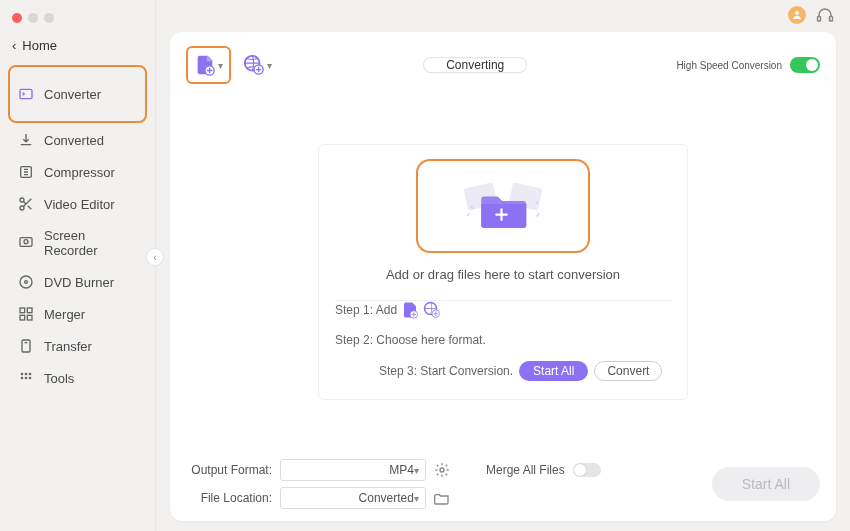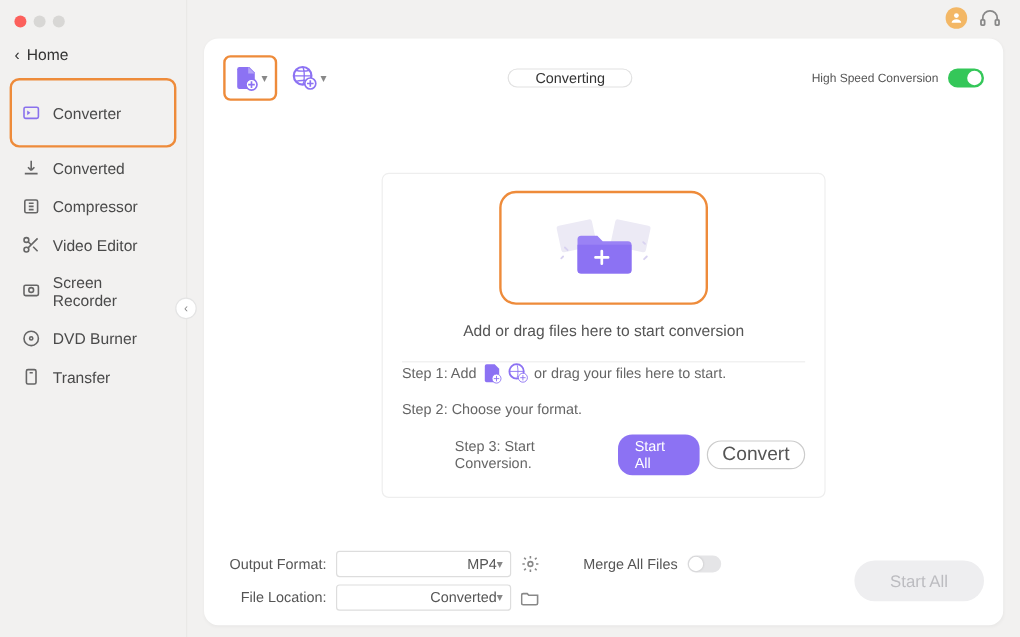--- a/index.html
+++ b/index.html
@@ -32,21 +32,21 @@
 .toggle::after { content: ""; position: absolute; right: 2px; top: 2px; width: 12px; height: 12px; background: #fff; border-radius: 50%; }
 .drop-area { border: 1px solid #eee; border-radius: 6px; margin: 60px auto 0 auto; width: 370px; padding: 14px 16px 18px 16px; display: flex; flex-direction: column; align-items: center; }
 .drop-visual { border: 2px solid #ee8b3a; border-radius: 14px; padding: 8px 40px; margin-bottom: 14px; cursor: pointer; }
 .folder-svg { width: 90px; height: 70px; }
 .drop-text { font-size: 13px; color: #555; margin-bottom: 18px; }
 .steps { border-top: 1px solid #eee; width: 100%; display: flex; flex-direction: column; gap: 14px; font-size: 12px; color: #666; }
 .step1 { display: flex; align-items: center; gap: 4px; }
 .step1 .mini-icon { width: 18px; height: 18px; }
 .step3 { display: flex; align-items: center; gap: 6px; margin-left: 44px; }
 .pill-primary { background: #8c72f3; color: #fff; border-radius: 12px; padding: 3px 14px; font-size: 12px; cursor: pointer; }
-.pill-secondary { background: #fff; border: 1px solid #ccc; border-radius: 12px; padding: 2px 12px; font-size: 16px; cursor: pointer; color: #555; }
+.pill-secondary { background: #fff; border: 1px solid #ccc; border-radius: 12px; padding: 2px 12px; font-size: 12px; cursor: pointer; color: #555; }
 .bottom-bar { display: flex; align-items: center; gap: 0; padding-top: 14px; font-size: 12px; margin-top: auto; }
 .bb-label { color: #555; width: 86px; text-align: right; }
 .bb-select { width: 146px; height: 22px; border: 1px solid #ddd; border-radius: 3px; font-size: 12px; padding: 0 6px; display: flex; align-items: center; justify-content: flex-end; cursor: pointer; color: #555; background: #fff; }
 .bb-icon { width: 16px; height: 16px; color: #888; cursor: pointer; }
 .merge-toggle { width: 28px; height: 14px; background: #e5e5e7; border-radius: 8px; position: relative; cursor: pointer; }
 .merge-toggle::after { content: ""; position: absolute; left: 1px; top: 1px; width: 12px; height: 12px; background: #fff; border-radius: 50%; box-shadow: 0 0 2px rgba(0,0,0,0.2); }
 .start-all-btn { margin-left: auto; background: #eeeef0; color: #bcbcc0; border-radius: 18px; padding: 9px 30px; font-size: 14px; font-weight: 500; cursor: pointer; }
 .collapse-handle { position: absolute; left: -10px; top: 248px; width: 18px; height: 18px; background: #fff; border: 1px solid #e4e4e4; border-radius: 50%; display: flex; align-items: center; justify-content: center; font-size: 10px; color: #888; cursor: pointer; }
 .bb-row { display: flex; align-items: center; gap: 8px; }
 .bb-col { display: flex; flex-direction: column; gap: 6px; }
@@ -115,25 +115,49 @@
         <svg viewBox="0 0 24 24" width="16" height="16" fill="none" stroke="#666" stroke-width="2">
             <circle cx="12" cy="12" r="9"></circle>
             <circle cx="12" cy="12" r="2"></circle>
           </svg>
       </span>
       <span>DVD Burner</span>
     </div>
     <div class="nav-item">
       <span class="nav-icon">
         <svg viewBox="0 0 24 24" width="16" height="16" fill="none" stroke="#666" stroke-width="2">
+            <rect x="3" y="3" width="7" height="7"></rect>
+            <rect x="14" y="3" width="7" height="7"></rect>
+            <rect x="3" y="14" width="7" height="7"></rect>
+            <rect x="14" y="14" width="7" height="7"></rect>
+          </svg>
+      </span>
+      <span>Merger</span>
+    </div>
+    <div class="nav-item">
+      <span class="nav-icon">
+        <svg viewBox="0 0 24 24" width="16" height="16" fill="none" stroke="#666" stroke-width="2">
             <rect x="6" y="3" width="12" height="18" rx="2"></rect>
             <path d="M10 7h4"></path>
           </svg>
       </span>
       <span>Transfer</span>
+    </div>
+    <div class="nav-item">
+      <span class="nav-icon">
+        <svg viewBox="0 0 24 24" width="16" height="16" fill="#666">
+            <circle cx="6" cy="6" r="2"></circle>
+            <circle cx="12" cy="6" r="2"></circle>
+            <circle cx="18" cy="6" r="2"></circle>
+            <circle cx="6" cy="12" r="2"></circle>
+            <circle cx="12" cy="12" r="2"></circle>
+            <circle cx="18" cy="12" r="2"></circle>
+          </svg>
+      </span>
+      <span>Tools</span>
     </div>
   </div>
 </div>
 
 <div class="main">
   <div class="collapse-handle">‹</div>
   <div class="topbar">
     <span class="avatar">
       <svg viewBox="0 0 24 24" width="12" height="12" fill="#fff">
           <circle cx="12" cy="8" r="4"></circle>
@@ -201,23 +225,22 @@
               <path d="M6 2h9l5 5v13a2 2 0 01-2 2H6a2 2 0 01-2-2V4a2 2 0 012-2z" fill="#8c72f3"></path>
               <circle cx="17" cy="18" r="5" fill="#fff" stroke="#8c72f3"></circle>
               <path d="M17 15v6M14 18h6" stroke="#8c72f3"></path>
             </svg>
           <svg class="mini-icon" viewBox="0 0 24 24">
               <circle cx="10" cy="10" r="8" stroke="#8c72f3" stroke-width="2" fill="none"></circle>
               <path d="M2 10h16M10 2c2 2.5 2 13.5 0 16" stroke="#8c72f3" fill="none"></path>
               <circle cx="17" cy="17" r="5" fill="#fff" stroke="#8c72f3"></circle>
               <path d="M17 14v6M14 17h6" stroke="#8c72f3"></path>
             </svg>
-          <span>or drag your files here to start.</span>
-        </div>
-        <div>Step 2: Choose your format.</div>
+        </div>
+        <div>Step 2: Choose here format.</div>
         <div class="step3">
           <span>Step 3: Start Conversion.</span>
           <span class="pill-primary">Start  All</span>
           <span class="pill-secondary">Convert</span>
         </div>
       </div>
     </div>
 
     <div class="bottom-bar">
       <div class="bb-col">

